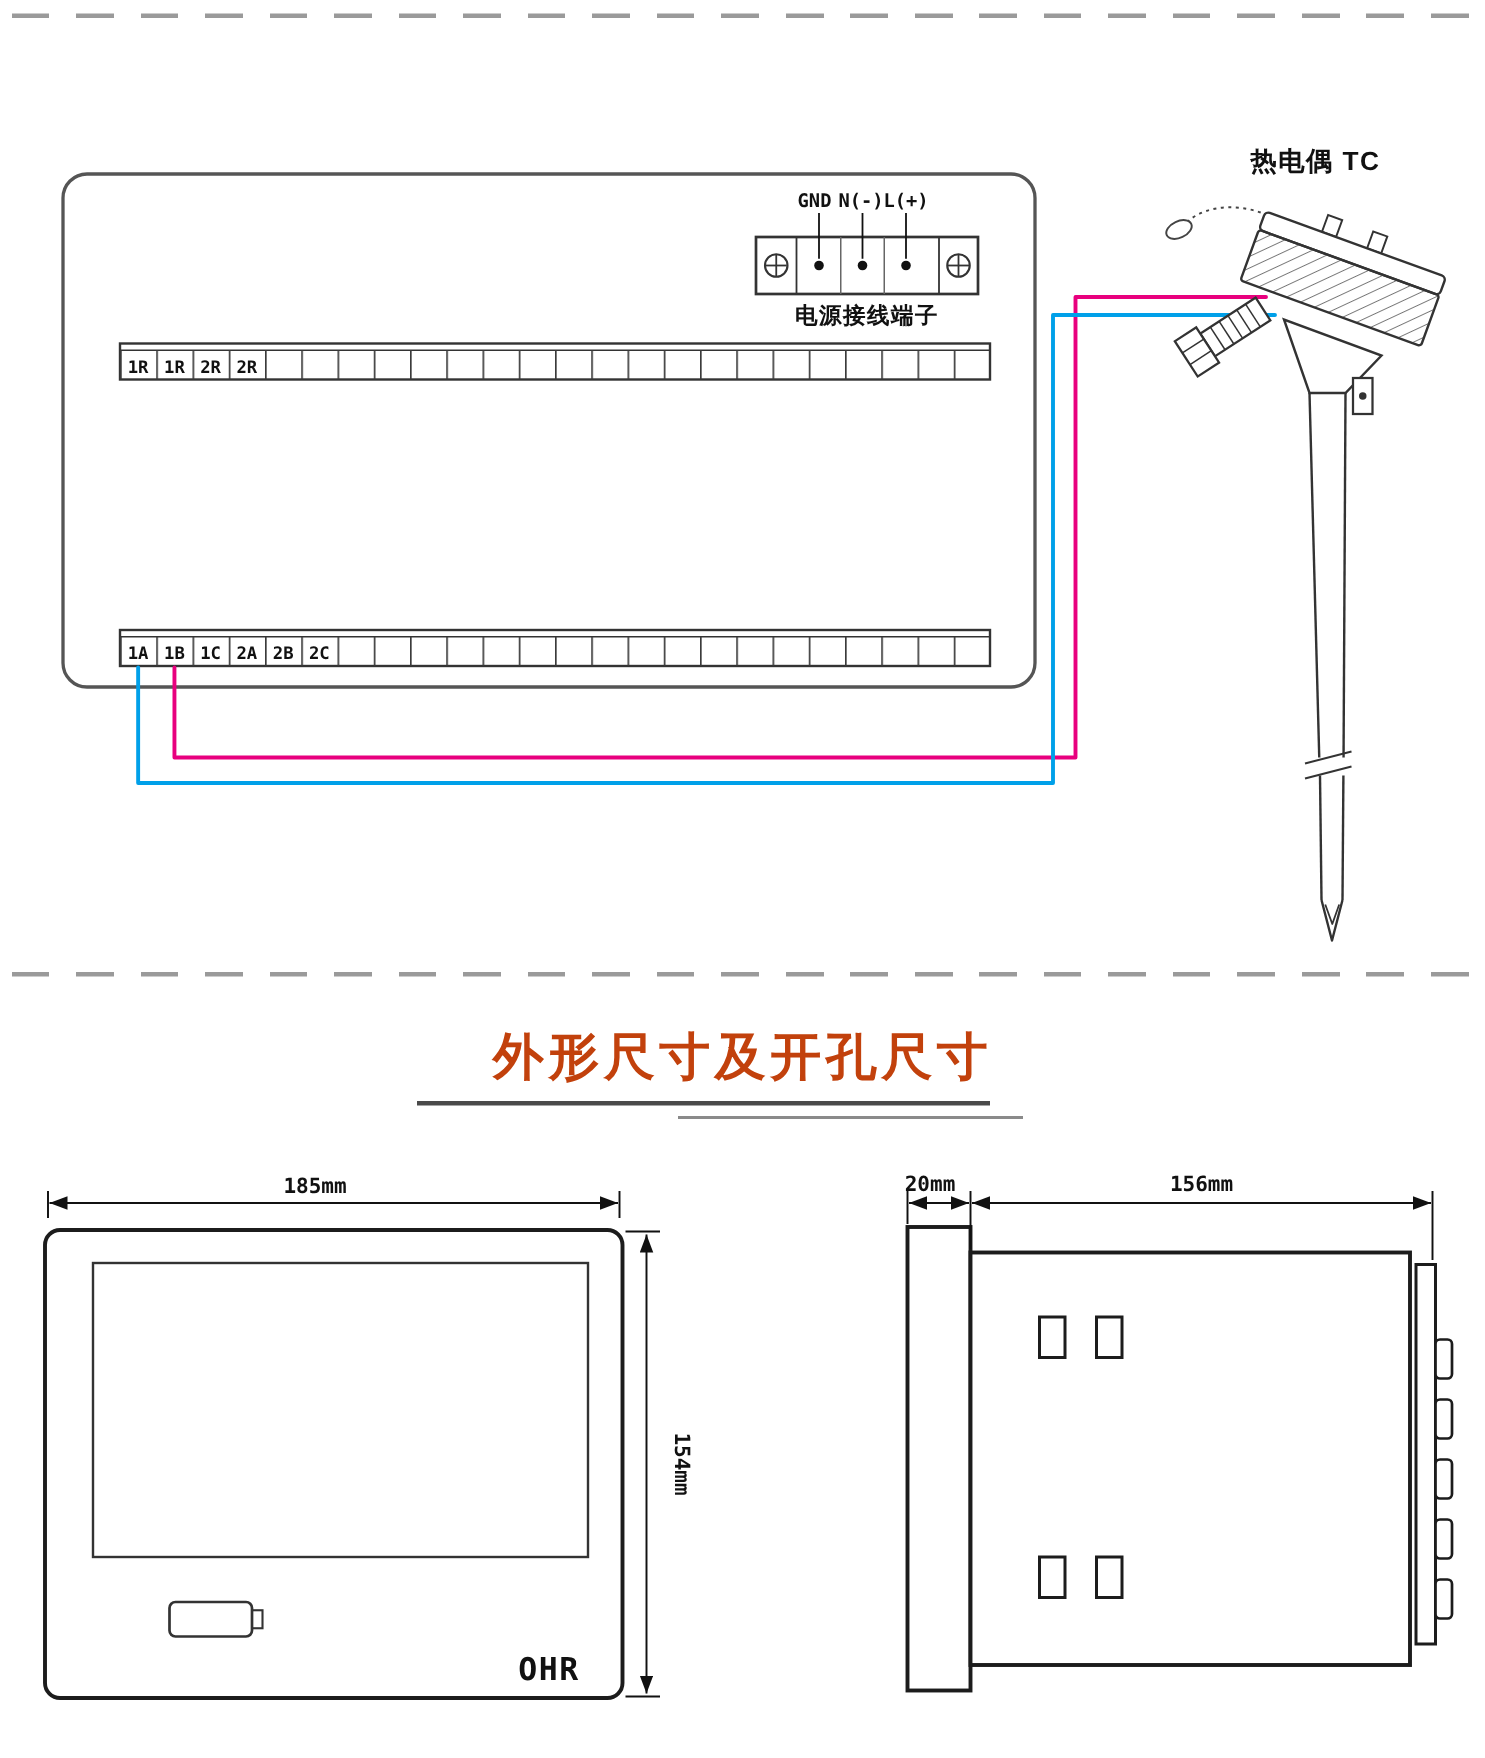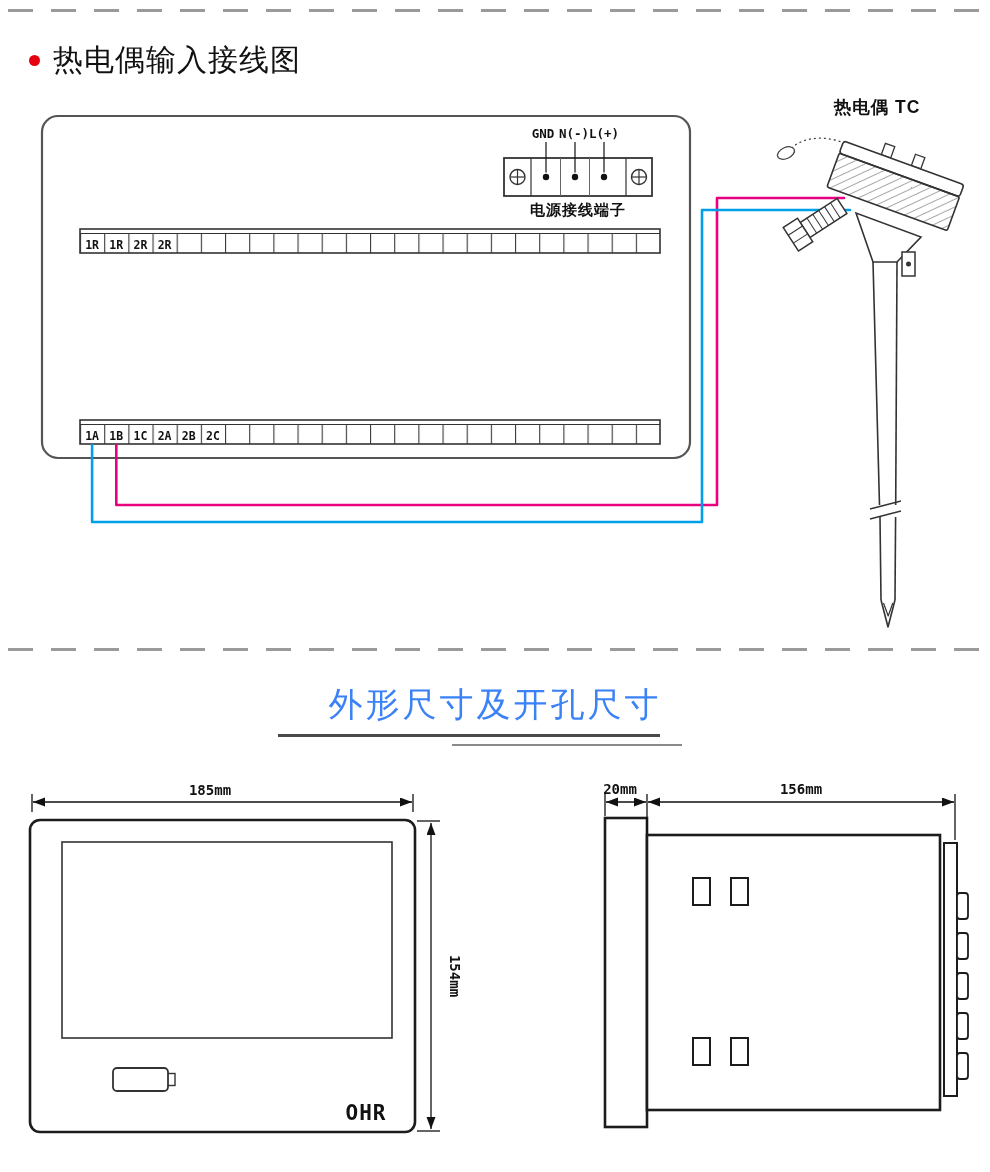--- a/index.html
+++ b/index.html
@@ -21,43 +21,37 @@
   .title-row .bullet-svg { display:block; }
   .title-row h1 {
     font-size:30px; font-weight:500; color:#111; letter-spacing:1px;
     font-family:"Liberation Sans", sans-serif;
   }
 
   .wiring-svg { position:absolute; left:0; top:90px; width:990px; height:545px; }
 
   .dim-title {
     position:absolute; left:0; top:682px; width:990px;
-    text-align:center; font-size:34px; font-weight:400; letter-spacing:3px; color:#3b82f6;
+    text-align:center; font-size:34px; font-weight:700; letter-spacing:3px; color:#c2410c;
   }
   .dim-underline-1 { position:absolute; left:278px; top:734px; width:382px; height:2.5px; background:#4a4a4a; }
   .dim-underline-2 { position:absolute; left:452px; top:744px; width:230px; height:2px; background:#8a8a8a; }
 
   .dims-svg { position:absolute; left:0; top:760px; width:990px; height:412px; }
 
   svg text { font-family:"DejaVu Sans Mono","Liberation Sans",monospace; fill:#111; }
   svg text.cjk { font-family:"Liberation Sans",sans-serif; }
 </style>
 </head>
 <body>
 
 <div class="page">
 
   <div class="dash-line dash-top"></div>
 
-  <div class="title-row">
-    <svg class="bullet-svg" width="13" height="13">
-      <circle cx="6.5" cy="6.5" r="5.5" fill="#e60012"></circle>
-    </svg>
-    <h1>热电偶输入接线图</h1>
-  </div>
 
   <svg class="wiring-svg" viewBox="0 90 990 545">
     <defs>
       <pattern id="cellpat" x="80" y="0" width="24.1667" height="20" patternUnits="userSpaceOnUse">
         <rect x="0" y="0" width="1.1" height="20" fill="#3a3a3a"></rect>
       </pattern>
       <pattern id="hatch" width="7" height="7" patternUnits="userSpaceOnUse" patternTransform="rotate(45)">
         <line x1="0" y1="0" x2="0" y2="7" stroke="#777" stroke-width="1.3"></line>
       </pattern>
     </defs>

